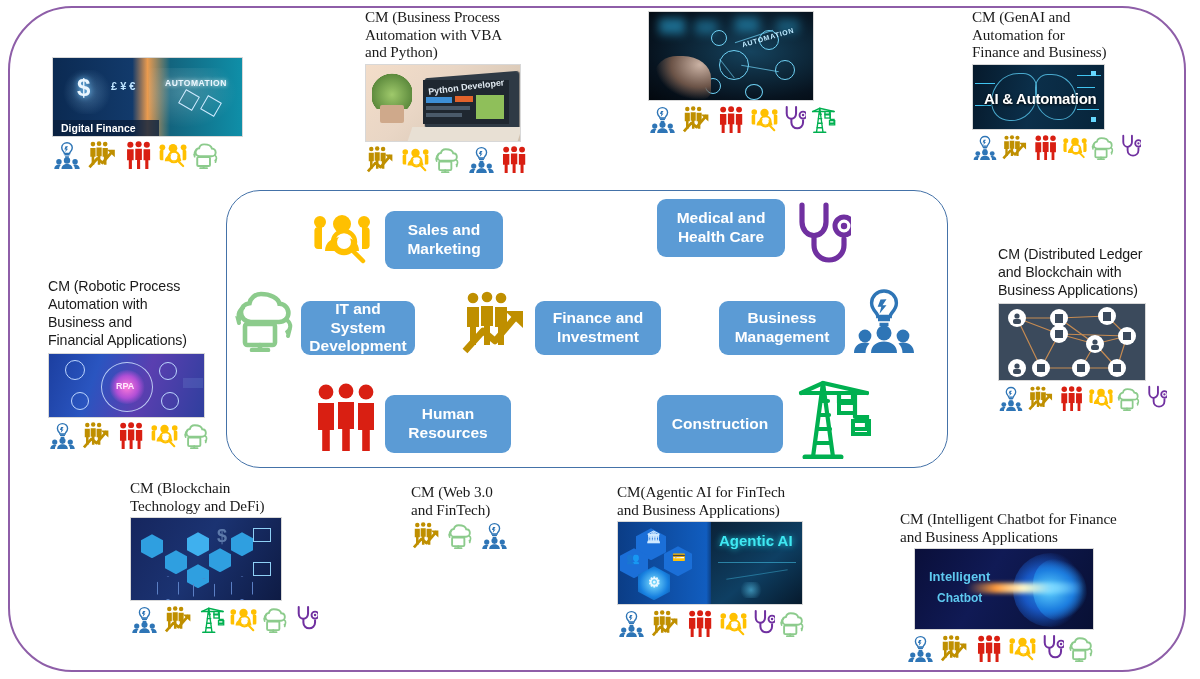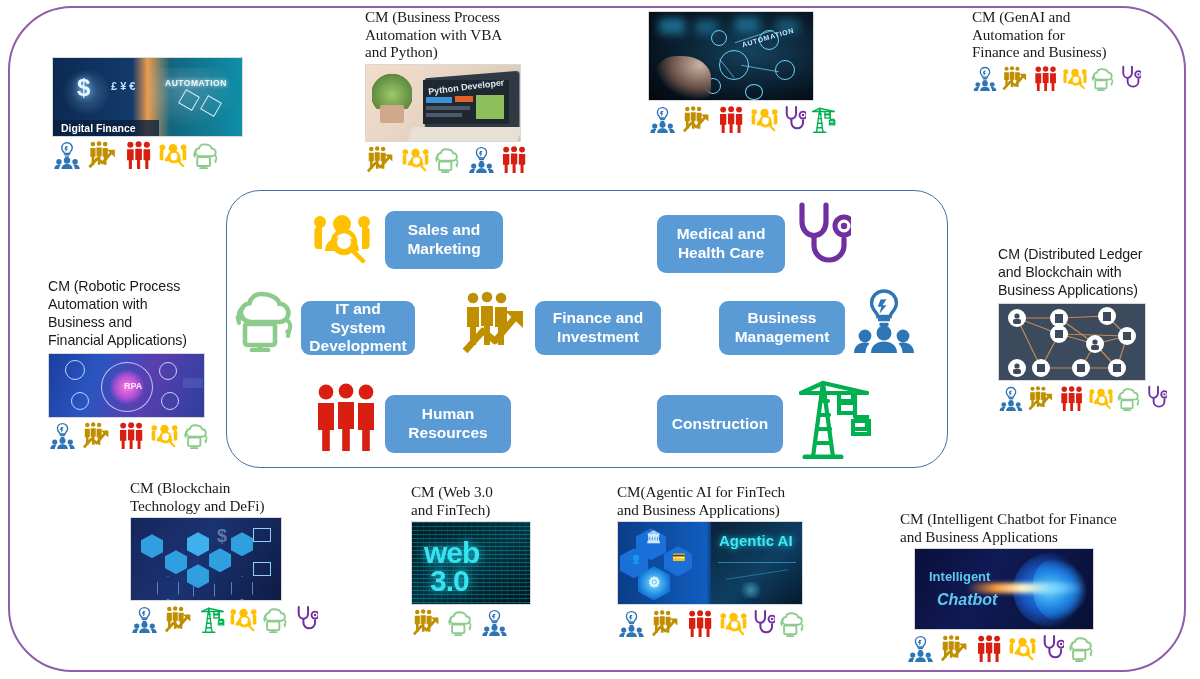--- a/index.html
+++ b/index.html
@@ -109,21 +109,21 @@
       <g fill="none" stroke="#FFC000" stroke-width="4.5">
         <circle cx="33" cy="33" r="11"></circle>
         <line x1="41" y1="41" x2="52" y2="52" stroke-linecap="round"></line>
       </g>
       <circle cx="33" cy="33" r="7" fill="#ffffff"></circle>
     </svg>
   </div>
   <div class="pill" style="left:158px; top:20px; width:118px; height:58px;">Sales and
 Marketing</div>
 
-  <div class="pill" style="left:430px; top:24px; width:128px; height:58px;text-align:center;">Medical and
+  <div class="pill" style="left:430px; top:8px; width:128px; height:58px;text-align:center;">Medical and
 Health Care</div>
   <div class="panel-icon" style="left:566px; top:9px;">
     <svg width="58" height="72" viewBox="0 0 58 72" aria-hidden="true">
       <g fill="none" stroke="#7030A0" stroke-width="5.2" stroke-linecap="round">
         <path d="M9 5v17c0 8 5.5 13.5 12 13.5S33 30 33 22V5"></path>
         <path d="M21 36v9c0 9 7 15 15 15s15-6 15-15v-6"></path>
       </g>
       <circle cx="51" cy="26" r="9" fill="none" stroke="#7030A0" stroke-width="5"></circle>
       <circle cx="51" cy="26" r="3.2" fill="#7030A0"></circle>
     </svg>
@@ -459,20 +459,32 @@
         <rect x="60" y="48" width="16" height="13" fill="none" stroke="#00B050" stroke-width="4"></rect>
         <path d="M12 84h36" stroke="#00B050" stroke-width="5" stroke-linecap="round"></path>
       </svg>
   </div>
 </div>
 
 <div class="cluster" style="left:972px; top:8px;">
   <div class="cluster-title">CM (GenAI and
 Automation for
 Finance and Business)</div>
+  <div class="thumb" style="width:133px; height:66px; background:linear-gradient(100deg,#061a2c 0%,#0b2f4a 45%,#07243a 100%);">
+    <div class="ov" style="left:18px;top:8px;width:46px;height:48px;border:1.4px solid #59c8ef;border-radius:60% 30% 55% 40%;opacity:.8;"></div>
+    <div class="ov" style="left:62px;top:9px;width:42px;height:46px;border:1.4px solid #59c8ef;border-radius:30% 60% 40% 55%;opacity:.8;"></div>
+    <div class="ov" style="left:104px;top:10px;width:24px;height:1.3px;background:#40c4f0;"></div>
+    <div class="ov" style="left:104px;top:22px;width:18px;height:1.3px;background:#40c4f0;"></div>
+    <div class="ov" style="left:104px;top:44px;width:22px;height:1.3px;background:#40c4f0;"></div>
+    <div class="ov" style="left:2px;top:18px;width:20px;height:1.3px;background:#40c4f0;"></div>
+    <div class="ov" style="left:2px;top:40px;width:16px;height:1.3px;background:#40c4f0;"></div>
+    <div class="ov" style="left:118px;top:6px;width:5px;height:5px;background:#67d8ff;"></div>
+    <div class="ov" style="left:118px;top:52px;width:5px;height:5px;background:#67d8ff;"></div>
+    <div class="thumb-label" style="left:11px;top:25px;font-size:15px;letter-spacing:-.3px;text-shadow:0 1px 3px #000;">AI &amp; Automation</div>
+  </div>
   <div class="icon-row" style="gap:3px;">
     <svg width="26" height="25" viewBox="0 0 62 66">
         <g fill="none" stroke="#2E75B6" stroke-width="3.4">
           <path d="M31 4c-7 0-12.4 5.3-12.4 11.9 0 4.7 2.6 7.6 4.6 10 1 1.3 1.6 2.4 1.6 3.6h12.4c0-1.2.6-2.3 1.6-3.6 2-2.4 4.6-5.3 4.6-10C43.4 9.3 38 4 31 4z"></path>
           <path d="M25 32.5h12M26.5 37.5h9"></path>
         </g>
         <path d="M27.5 12.5l6-.2-4 6h4l-7 8.5 1.8-7h-3.6z" fill="#2E75B6"></path>
         <g fill="#2E75B6">
           <circle cx="31" cy="46" r="7.5"></circle>
           <path d="M18 66c0-7.5 5.8-11.5 13-11.5S44 58.5 44 66z"></path>
@@ -538,21 +550,21 @@
 </div>
 
 <div class="cluster" style="left:48px; top:278px;">
   <div class="cluster-title sans">CM (Robotic Process
 Automation with
 Business and
 Financial Applications)</div>
   <div class="thumb" style="width:157px; height:65px; background:linear-gradient(110deg,#1c3fa0 0%,#2a55c0 30%,#5a3fb0 60%,#2f3f9e 100%);">
     <div class="ov" style="left:52px;top:8px;width:52px;height:50px;border:1.6px solid #cfe3ff;border-radius:50%;opacity:.85;"></div>
     <div class="ov" style="left:60px;top:16px;width:36px;height:34px;background:radial-gradient(circle,#ff7ad9 0%,#b14fd6 45%,transparent 72%);border-radius:50%;"></div>
-    <div class="thumb-label" style="left:67px;top:27px;font-size:9px;color:#ffe9ff;padding-left:8px;">RPA</div>
+    <div class="thumb-label" style="left:67px;top:27px;font-size:9px;color:#ffe9ff;">RPA</div>
     <div class="ov" style="left:16px;top:6px;width:20px;height:20px;border:1.2px solid #bcd6ff;border-radius:50%;"></div>
     <div class="ov" style="left:22px;top:38px;width:18px;height:18px;border:1.2px solid #bcd6ff;border-radius:50%;"></div>
     <div class="ov" style="left:110px;top:8px;width:18px;height:18px;border:1.2px solid #bcd6ff;border-radius:50%;"></div>
     <div class="ov" style="left:112px;top:38px;width:18px;height:18px;border:1.2px solid #bcd6ff;border-radius:50%;"></div>
     <div class="ov" style="left:134px;top:24px;width:20px;height:10px;background:#9fd0ff22;"></div>
   </div>
   <div class="icon-row">
     <svg width="29" height="27" viewBox="0 0 62 66">
         <g fill="none" stroke="#2E75B6" stroke-width="3.4">
           <path d="M31 4c-7 0-12.4 5.3-12.4 11.9 0 4.7 2.6 7.6 4.6 10 1 1.3 1.6 2.4 1.6 3.6h12.4c0-1.2.6-2.3 1.6-3.6 2-2.4 4.6-5.3 4.6-10C43.4 9.3 38 4 31 4z"></path>
@@ -813,25 +825,20 @@
         </g>
         <circle cx="51" cy="26" r="9" fill="none" stroke="#7030A0" stroke-width="5"></circle>
         <circle cx="51" cy="26" r="3.2" fill="#7030A0"></circle>
       </svg>
   </div>
 </div>
 
 <div class="cluster" style="left:411px; top:483px;">
   <div class="cluster-title">CM (Web 3.0
 and FinTech)</div>
-  <div class="thumb" style="width:120px; height:84px; background:linear-gradient(150deg,#031a22 0%,#06323f 50%,#02161d 100%);">
-    <div class="ov" style="left:0;top:0;width:120px;height:84px;opacity:.35;background:repeating-linear-gradient(0deg,transparent 0 3px,#0bd6e8 3px 4px),repeating-linear-gradient(90deg,transparent 0 5px,#0bd6e855 5px 6px);"></div>
-    <div class="thumb-label" style="left:12px;top:14px;font-size:30px;color:#36e3f0;text-shadow:0 0 10px #1ec9de;letter-spacing:-1px;">web</div>
-    <div class="thumb-label" style="left:18px;top:42px;font-size:30px;color:#36e3f0;text-shadow:0 0 10px #1ec9de;letter-spacing:-1px;">3.0</div>
-  </div>
   <div class="icon-row">
     <svg width="32" height="27" viewBox="0 0 74 64">
         <g fill="#BF8F00">
           <circle cx="14" cy="7" r="5.3"></circle>
           <circle cx="28" cy="6" r="5.3"></circle>
           <circle cx="42" cy="7" r="5.3"></circle>
           <path d="M8 16h12v20h-3v18h-6V36H8z"></path>
           <path d="M22 15h12v20h-3v19h-6V35h-3z"></path>
           <path d="M36 16h12v20h-3v18h-6V36h-3z"></path>
         </g>
@@ -953,21 +960,21 @@
 </div>
 
 <div class="cluster" style="left:900px; top:510px;">
   <div class="cluster-title">CM (Intelligent Chatbot for Finance
 and Business Applications</div>
   <div class="thumb" style="margin-left:14px; width:180px; height:82px; background:linear-gradient(120deg,#0a0f3a 0%,#101a55 40%,#081034 100%);">
     <div class="ov" style="left:98px;top:4px;width:76px;height:74px;background:radial-gradient(circle at 40% 50%,#2aa8ff 0%,#1a62d8 35%,transparent 68%);border-radius:50%;opacity:.85;"></div>
     <div class="ov" style="left:118px;top:10px;width:54px;height:62px;background:radial-gradient(ellipse at 30% 50%,#5fd2ff 0%,#1d7fe0 45%,transparent 72%);border-radius:40% 55% 45% 50%;"></div>
     <div class="ov" style="left:52px;top:34px;width:116px;height:10px;background:linear-gradient(90deg,transparent,#ff9a3c 25%,#fff6c9 48%,#7fd8ff 72%,transparent);filter:blur(2px);"></div>
     <div class="thumb-label" style="left:14px;top:20px;font-size:13px;color:#5ec9f0;">Intelligent</div>
-    <div class="thumb-label" style="left:22px;top:42px;font-size:16px;color:#5ec9f0;font-style:italic;">Chatbot</div>
+    <div class="thumb-label" style="left:22px;top:42px;font-size:12px;color:#5ec9f0;">Chatbot</div>
   </div>
   <div class="icon-row" style="margin-left:6px;">
     <svg width="29" height="27" viewBox="0 0 62 66">
         <g fill="none" stroke="#2E75B6" stroke-width="3.4">
           <path d="M31 4c-7 0-12.4 5.3-12.4 11.9 0 4.7 2.6 7.6 4.6 10 1 1.3 1.6 2.4 1.6 3.6h12.4c0-1.2.6-2.3 1.6-3.6 2-2.4 4.6-5.3 4.6-10C43.4 9.3 38 4 31 4z"></path>
           <path d="M25 32.5h12M26.5 37.5h9"></path>
         </g>
         <path d="M27.5 12.5l6-.2-4 6h4l-7 8.5 1.8-7h-3.6z" fill="#2E75B6"></path>
         <g fill="#2E75B6">
           <circle cx="31" cy="46" r="7.5"></circle>

